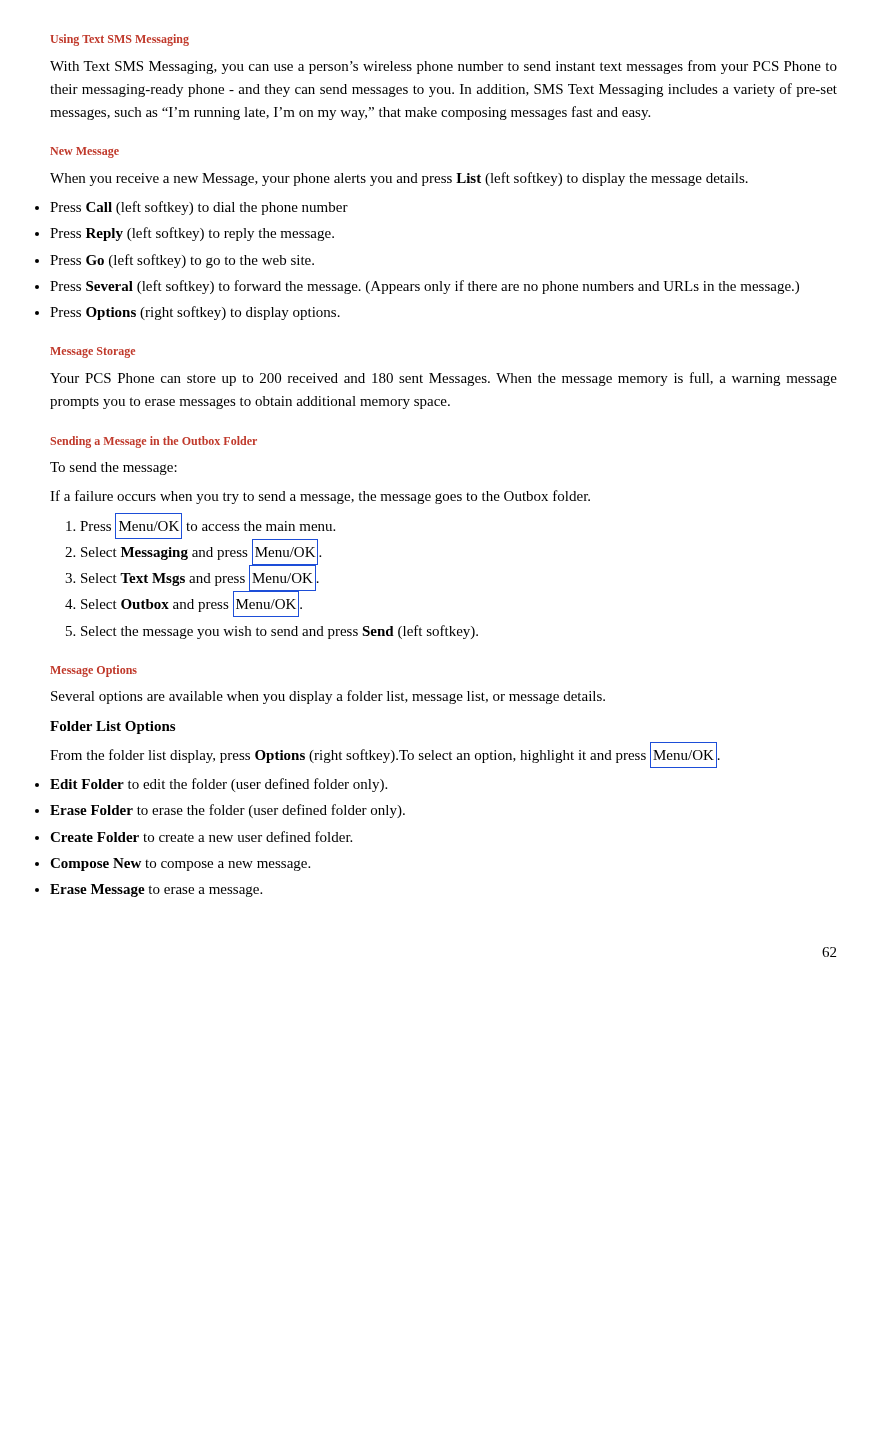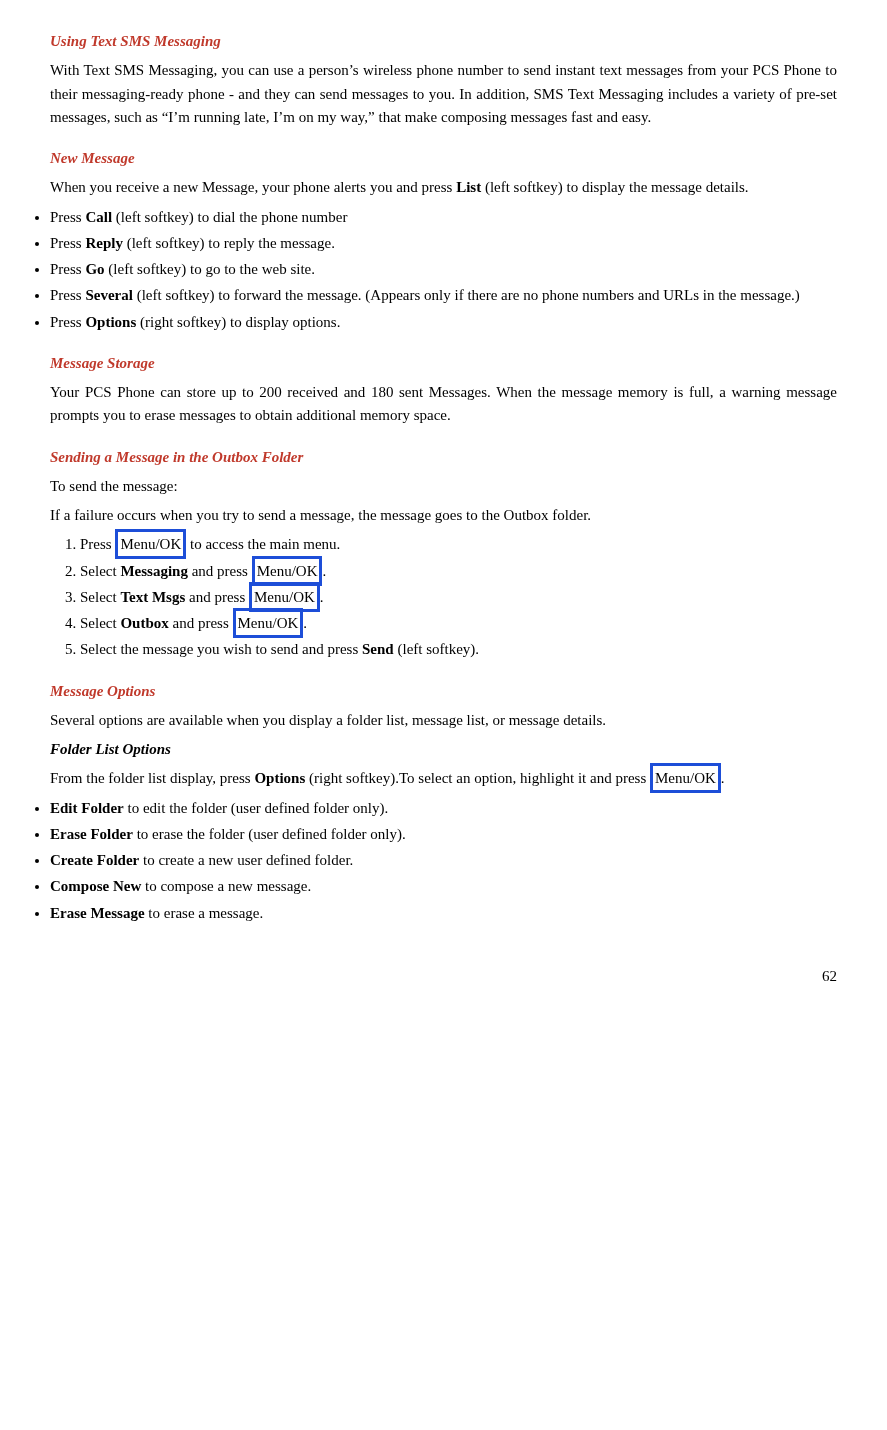--- a/index.html
+++ b/index.html
@@ -14,25 +14,24 @@
       background: #ffffff;
       font-family: Times New Roman, Times, serif;
       font-size: 15px;
       line-height: 1.55;
       color: #000000;
       padding: 30px 50px 60px 50px;
     }
 
     .section-heading {
       color: #c0392b;
-      font-size: 15px;
+      font-size: 12px;
       font-weight: bold;
       margin-bottom: 6px;
       margin-top: 18px;
-      font-style: italic;
     }
 
     .section-heading.first {
       margin-top: 0;
     }
 
     p {
       margin-bottom: 6px;
       text-align: justify;
     }
@@ -44,21 +43,21 @@
 
     ul li {
       margin-bottom: 3px;
     }
 
     .bold-key {
       font-weight: bold;
     }
 
     .boxed {
-      border: 3px solid #1d4ed8;
+      border: 1px solid #1d4ed8;
       padding: 4px 2px;
       display: inline;
     }
 
     ol {
       margin-left: 30px;
       margin-bottom: 8px;
     }
 
     ol li {
@@ -111,21 +110,21 @@
       <li>Select <span class="bold-key">Messaging</span> and press <span class="boxed">Menu/OK</span>.</li>
       <li>Select <span class="bold-key">Text Msgs</span> and press <span class="boxed">Menu/OK</span>.</li>
       <li>Select <span class="bold-key">Outbox</span> and press <span class="boxed">Menu/OK</span>.</li>
       <li>Select the message you wish to send and press <span class="bold-key">Send</span> (left softkey).</li>
     </ol>
   </div>
 
   <div class="section-block">
     <div class="section-heading">Message Options</div>
     <p>Several options are available when you display a folder list, message list, or message details.</p>
-    <p style="font-weight:bold;font-style:italic;">Folder List Options</p>
+    <p style="font-weight:bold;">Folder List Options</p>
     <p>From the folder list display, press <span class="bold-key">Options</span> (right softkey).To select an option, highlight it and press <span class="boxed">Menu/OK</span>.</p>
     <ul>
       <li><span class="bold-key">Edit Folder</span> to edit the folder (user defined folder only).</li>
       <li><span class="bold-key">Erase Folder</span> to erase the folder (user defined folder only).</li>
       <li><span class="bold-key">Create Folder</span> to create a new user defined folder.</li>
       <li><span class="bold-key">Compose New</span> to compose a new message.</li>
       <li><span class="bold-key">Erase Message</span> to erase a message.</li>
     </ul>
   </div>
 

